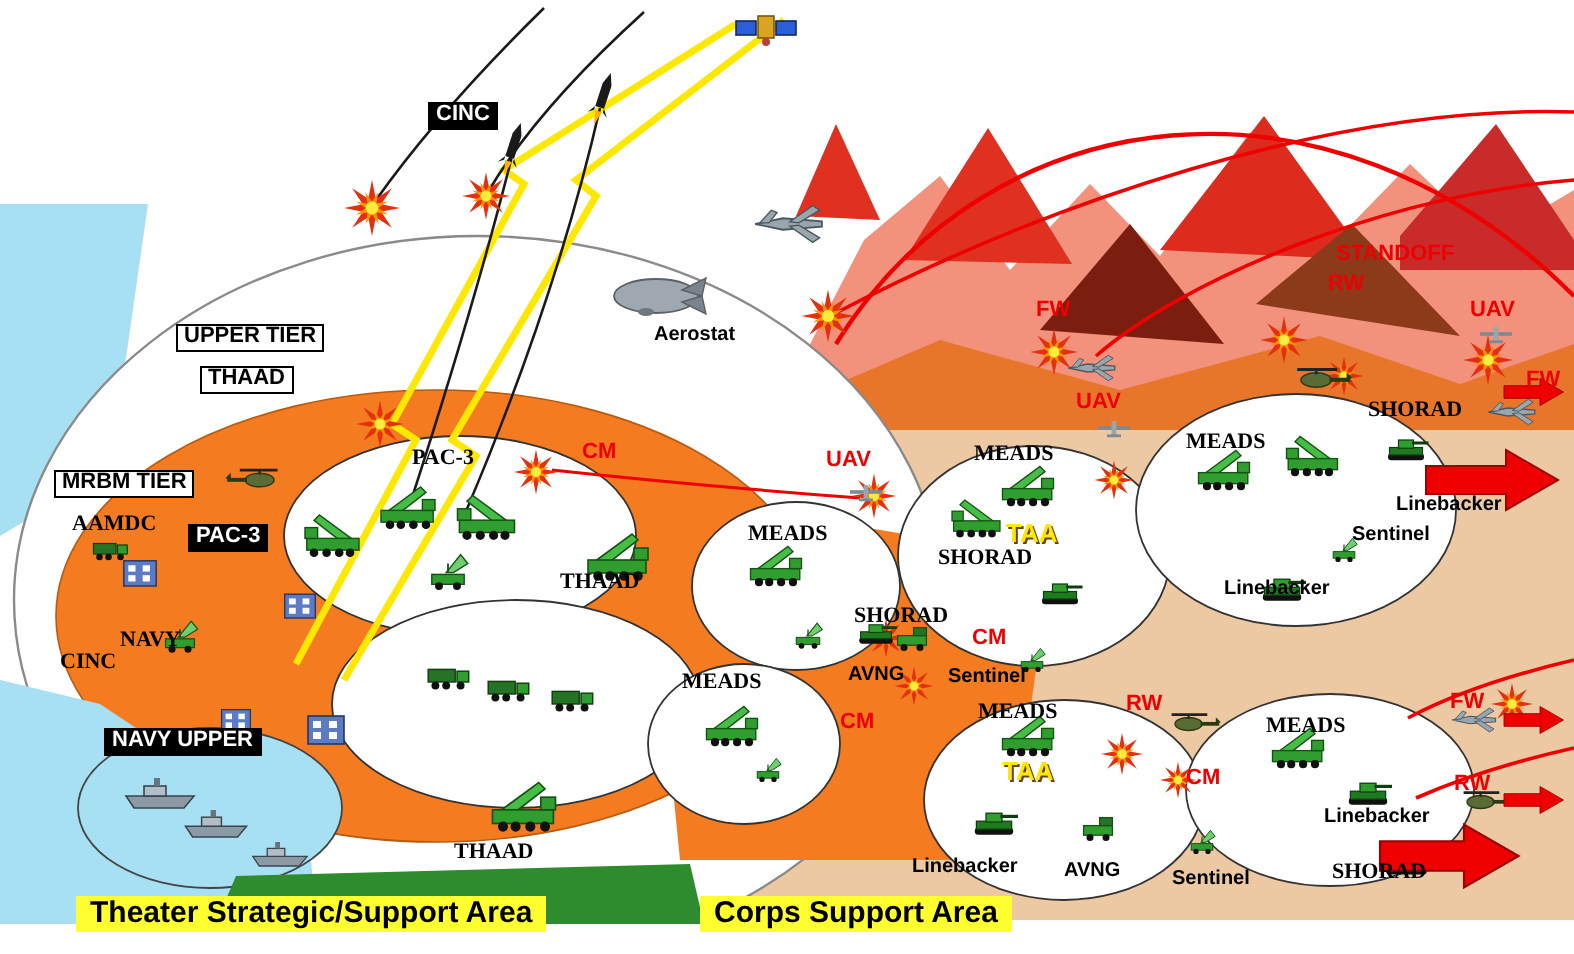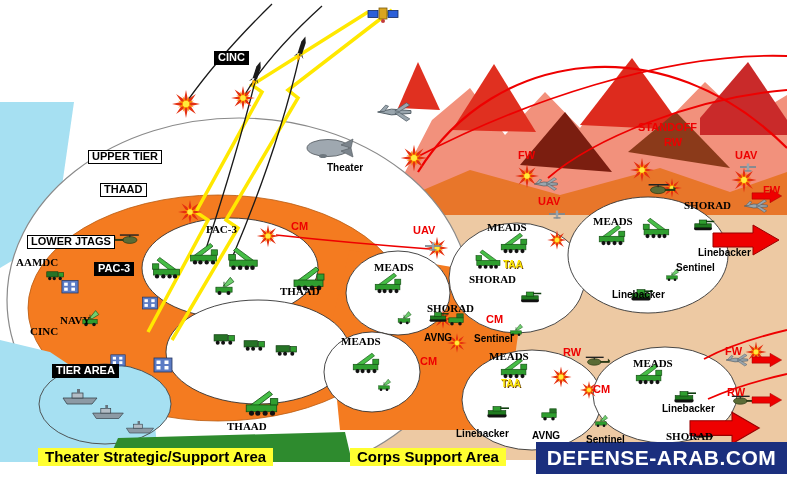--- a/index.html
+++ b/index.html
@@ -6,21 +6,21 @@
   .stage{position:relative;width:787px;height:477px;overflow:hidden;background:#fff;
          font-family:"Liberation Sans",sans-serif;}
   .stage svg{position:absolute;left:0;top:0;z-index:1;}
   #label-layer{position:absolute;left:0;top:0;width:787px;height:477px;z-index:2;}
   .lbl{position:absolute;font-weight:bold;white-space:nowrap;line-height:1.05;}
   .badge-black{background:#000;color:#fff;font-size:11px;padding:1px 4px;}
   .badge-white{background:#fff;color:#000;font-size:11px;padding:0 3px;border:1px solid #000;}
   .text-black{color:#000;font-size:11px;font-family:Liberation Serif, serif;}
   .text-black-sm{color:#000;font-size:10px;}
   .text-red{color:#ee0000;font-size:11px;}
-  .text-yellow{color:#ffe800;font-size:10px;text-shadow:1px 1px 0 #6b4300;}
+  .text-yellow{color:#ffe800;font-size:13px;text-shadow:1px 1px 0 #6b4300;}
   .bar-yellow{background:#ffff30;color:#000;font-size:15px;padding:1px 7px;}
   .watermark{background:#1b2f7e;color:#ffffff;font-size:21px;padding:5px 0;width:251px;
              text-align:center;letter-spacing:.5px;box-sizing:border-box;}
 </style>
 </head>
 <body>
 
 <div class="stage">
   <svg width="787" height="477" viewBox="0 0 787 477">
     <defs>
@@ -242,54 +242,53 @@
         <use href="#sym-arrow" xlink:href="#sym-arrow" transform="translate(690,428) scale(1.05,1.05)"></use>
         <use href="#sym-arrow" xlink:href="#sym-arrow" transform="translate(752,196) scale(0.45,0.45)"></use>
         <use href="#sym-arrow" xlink:href="#sym-arrow" transform="translate(752,360) scale(0.45,0.45)"></use>
         <use href="#sym-arrow" xlink:href="#sym-arrow" transform="translate(752,400) scale(0.45,0.45)"></use>
       </g>
   </svg>
 
   <div id="label-layer">
     <div class="lbl bar-yellow" style="left:38px;top:448px">Theater Strategic/Support Area</div>
     <div class="lbl bar-yellow" style="left:350px;top:448px">Corps Support Area</div>
-    <div class="lbl watermark" style="left:536px;top:442px">DEFENSE-ARAB.COM</div>
   <div class="lbl badge-black" style="left: 214px; top: 51px;">CINC</div>
-      <div class="lbl badge-white" style="left: 88px; top: 150px;">UPPER TIER</div>
+      <div class="lbl badge-white" style="left: 88px; top: 162px;">UPPER TIER</div>
       <div class="lbl badge-white" style="left: 100px; top: 183px;">THAAD</div>
-      <div class="lbl badge-white" style="left: 27px; top: 235px;">LOWER JTAGS</div>
-      <div class="lbl text-black" style="left: 16px; top: 257px;">AAMDC</div>
+      <div class="lbl badge-white" style="left: 27px; top: 235px;">MRBM TIER</div>
+      <div class="lbl text-black" style="left: 36px; top: 257px;">AAMDC</div>
       <div class="lbl badge-black" style="left: 94px; top: 262px;">PAC-3</div>
       <div class="lbl text-black" style="left: 206px; top: 224px;">PAC-3</div>
       <div class="lbl text-red" style="left: 291px; top: 221px;">CM</div>
       <div class="lbl text-black" style="left: 280px; top: 286px;">THAAD</div>
       <div class="lbl text-black" style="left: 30px; top: 302px; margin-top: 24px;">CINC</div>
       <div class="lbl text-black" style="left: 60px; top: 315px;">NAVY</div>
-      <div class="lbl badge-black" style="left: 52px; top: 364px;">TIER AREA</div>
+      <div class="lbl badge-black" style="left: 52px; top: 364px;">NAVY UPPER</div>
       <div class="lbl text-black" style="left: 227px; top: 421px;">THAAD</div>
-      <div class="lbl text-black-sm" style="left: 327px; top: 163px;">Theater</div>
+      <div class="lbl text-black-sm" style="left: 327px; top: 163px;">Aerostat</div>
       <div class="lbl text-black" style="left: 374px; top: 262px;">MEADS</div>
       <div class="lbl text-black" style="left: 427px; top: 303px;">SHORAD</div>
       <div class="lbl text-black" style="left: 341px; top: 336px;">MEADS</div>
       <div class="lbl text-red" style="left: 420px; top: 356px;">CM</div>
       <div class="lbl text-red" style="left: 413px; top: 225px;">UAV</div>
       <div class="lbl text-black" style="left: 487px; top: 222px;">MEADS</div>
       <div class="lbl text-yellow" style="left: 503px; top: 260px;">TAA</div>
       <div class="lbl text-black" style="left: 469px; top: 274px;">SHORAD</div>
       <div class="lbl text-red" style="left: 486px; top: 314px;">CM</div>
       <div class="lbl text-black-sm" style="left: 424px; top: 333px;">AVNG</div>
       <div class="lbl text-black-sm" style="left: 474px; top: 334px;">Sentinel</div>
       <div class="lbl text-red" style="left: 538px; top: 196px;">UAV</div>
       <div class="lbl text-red" style="left: 518px; top: 150px;">FW</div>
       <div class="lbl text-black" style="left: 593px; top: 216px;">MEADS</div>
       <div class="lbl text-black" style="left: 684px; top: 200px;">SHORAD</div>
       <div class="lbl text-black-sm" style="left: 698px; top: 248px;">Linebacker</div>
       <div class="lbl text-black-sm" style="left: 676px; top: 263px;">Sentinel</div>
       <div class="lbl text-black-sm" style="left: 612px; top: 290px;">Linebacker</div>
-      <div class="lbl text-red" style="left: 638px; top: 122px;">STANDOFF</div>
+      <div class="lbl text-red" style="left: 668px; top: 122px;">STANDOFF</div>
       <div class="lbl text-red" style="left: 664px; top: 137px;">RW</div>
       <div class="lbl text-red" style="left: 735px; top: 150px;">UAV</div>
       <div class="lbl text-red" style="left: 763px; top: 185px;">FW</div>
       <div class="lbl text-red" style="left: 563px; top: 347px;">RW</div>
       <div class="lbl text-black" style="left: 489px; top: 351px;">MEADS</div>
       <div class="lbl text-yellow" style="left: 501px; top: 379px;">TAA</div>
       <div class="lbl text-black-sm" style="left: 456px; top: 429px;">Linebacker</div>
       <div class="lbl text-black-sm" style="left: 532px; top: 431px;">AVNG</div>
       <div class="lbl text-black-sm" style="left: 586px; top: 435px;">Sentinel</div>
       <div class="lbl text-red" style="left: 593px; top: 384px;">CM</div>

